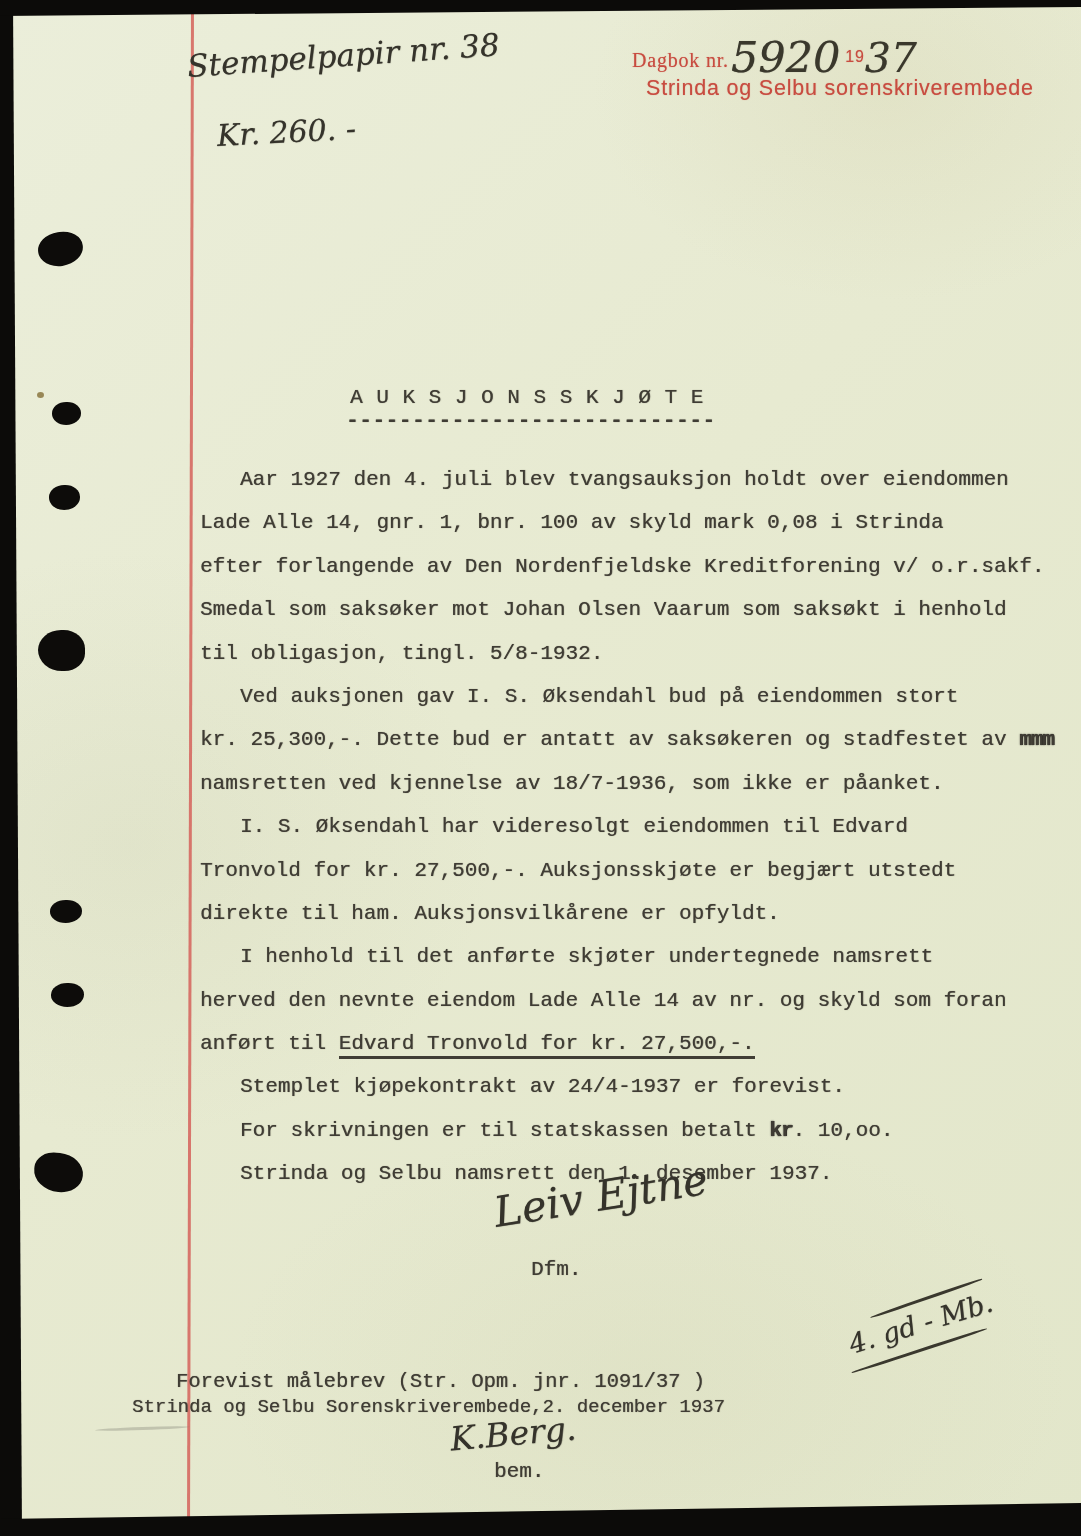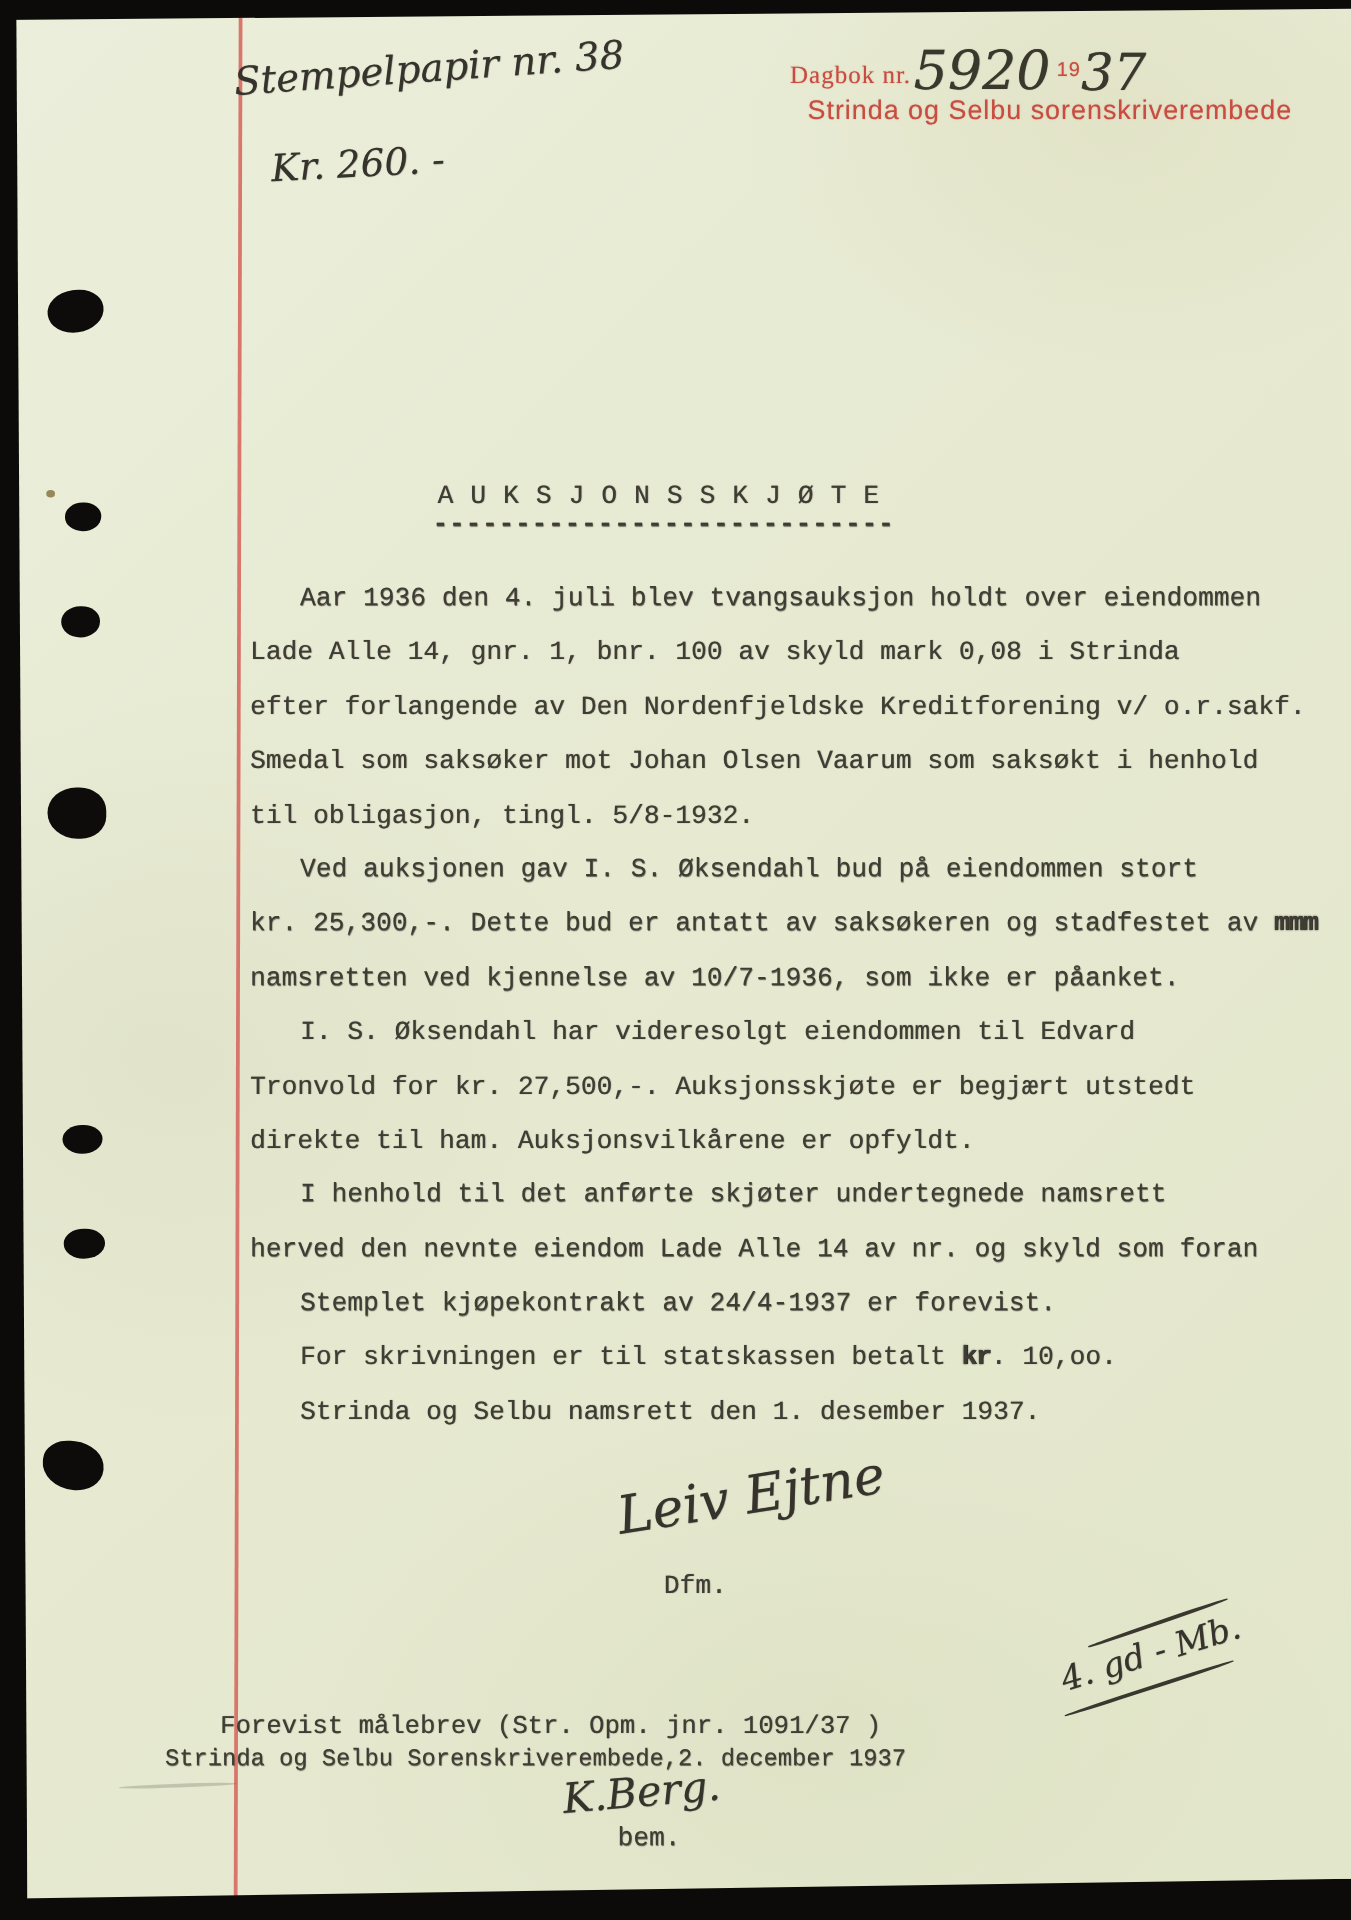--- a/index.html
+++ b/index.html
@@ -107,33 +107,34 @@
     <span class="stamp-num stamp-num-main">5920</span>
     <span class="stamp-red stamp-year-printed">19</span>
     <span class="stamp-num stamp-num-year">37</span>
   </div>
   <div class="stamp-red stamp-line2">Strinda og Selbu sorenskriverembede</div>
 
   <div class="typed doc-title">A U K S J O N S S K J Ø T E</div>
   <div class="typed title-underline">----------------------------</div>
 
   <div class="body-text" id="body-text">
-      <div class="line indent"><span>Aar 1936 den 4. juli blev tvangsauksjon holdt over eiendommen</span></div>
+      <div class="line indent"><span>Aar 1927 den 4. juli blev tvangsauksjon holdt over eiendommen</span></div>
       <div class="line"><span>Lade Alle 14, gnr. 1, bnr. 100 av skyld mark 0,08 i Strinda</span></div>
       <div class="line"><span>efter forlangende av Den Nordenfjeldske Kreditforening v/ o.r.sakf.</span></div>
       <div class="line"><span>Smedal som saksøker mot Johan Olsen Vaarum som saksøkt i henhold</span></div>
       <div class="line"><span>til obligasjon, tingl. 5/8-1932.</span></div>
       <div class="line indent"><span>Ved auksjonen gav I. S. Øksendahl bud på eiendommen stort</span></div>
       <div class="line"><span>kr. 25,300,-. Dette bud er antatt av saksøkeren og stadfestet av </span><span class="b">mmm</span></div>
-      <div class="line"><span>namsretten ved kjennelse av 10/7-1936, som ikke er påanket.</span></div>
+      <div class="line"><span>namsretten ved kjennelse av 18/7-1936, som ikke er påanket.</span></div>
       <div class="line indent"><span>I. S. Øksendahl har videresolgt eiendommen til Edvard</span></div>
       <div class="line"><span>Tronvold for kr. 27,500,-. Auksjonsskjøte er begjært utstedt</span></div>
       <div class="line"><span>direkte til ham. Auksjonsvilkårene er opfyldt.</span></div>
       <div class="line indent"><span>I henhold til det anførte skjøter undertegnede namsrett</span></div>
       <div class="line"><span>herved den nevnte eiendom Lade Alle 14 av nr. og skyld som foran</span></div>
+      <div class="line"><span>anført til </span><span class="u">Edvard Tronvold for kr. 27,500,-.</span></div>
       <div class="line indent"><span>Stemplet kjøpekontrakt av 24/4-1937 er forevist.</span></div>
       <div class="line indent"><span>For skrivningen er til statskassen betalt </span><span class="b">kr</span><span>. 10,oo.</span></div>
       <div class="line indent"><span>Strinda og Selbu namsrett den 1. desember 1937.</span></div>
     </div>
 
   <div class="hw signature1">Leiv Ejtne</div>
   <div class="typed dfm">Dfm.</div>
 
   <div class="typed footer1">Forevist målebrev (Str. Opm. jnr. 1091/37 )</div>
   <div class="typed footer2">Strinda og Selbu Sorenskriverembede,2. december 1937</div>

